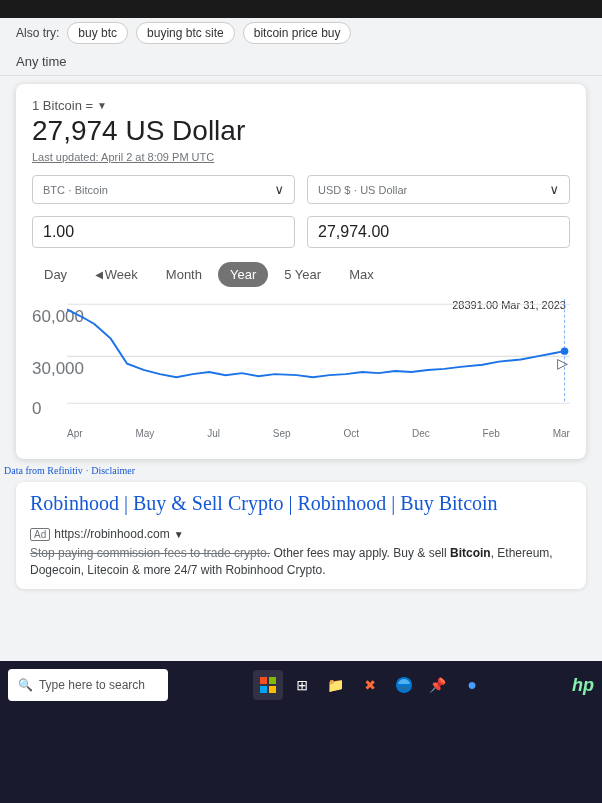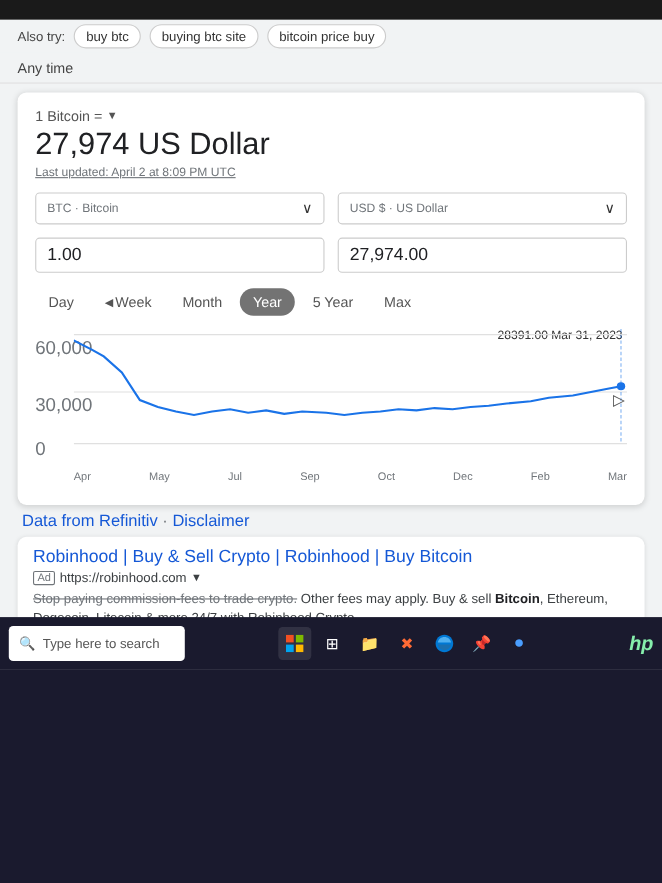--- a/index.html
+++ b/index.html
@@ -7,21 +7,21 @@
       width: 602px;
       height: 803px;
       background: #1a1a2e;
       font-family: Arial, sans-serif;
       overflow: hidden;
       position: relative;
     }
 
     .screen {
       width: 602px;
-      height: 609px;
+      height: 709px;
       background: #f1f3f4;
       position: relative;
       overflow: hidden;
     }
 
     
     .top-bar {
       background: #1a1a1a;
       height: 18px;
       width: 100%;
@@ -205,25 +205,26 @@
     
     .ad-section {
       background: white;
       margin: 4px 16px;
       border-radius: 8px;
       padding: 10px 14px;
       box-shadow: 0 1px 4px rgba(0,0,0,0.1);
     }
 
     .ad-title {
-      font-size: 16px;
+      font-size: 20px;
       color: #1558d6;
       text-decoration: none;
       display: block;
-      margin-bottom: 2px;
+      margin-bottom: 12px;
+      font-family: Liberation Serif, serif;
     }
 
     .ad-url {
       font-size: 12px;
       color: #3c4043;
       display: flex;
       align-items: center;
       gap: 4px;
       margin-bottom: 4px;
     }
@@ -304,24 +305,25 @@
 
     .hp-logo {
       color: #86efac;
       font-size: 18px;
       font-weight: bold;
       font-style: italic;
     }
 
     
     .disclaimer {
-      font-size: 15px;
-      color: #70757a;
-      padding: 2px 20px;
+      font-size: 10px;
+      color: #70757a;
+      padding: 2px 4px;
       margin-top: -4px;
+      font-family: Liberation Serif, serif;
     }
 
     .chart-grid-line {
       stroke: #e0e0e0;
       stroke-width: 1;
       stroke-dasharray: none;
     }
 
     .cursor-pointer {
       position: absolute;

